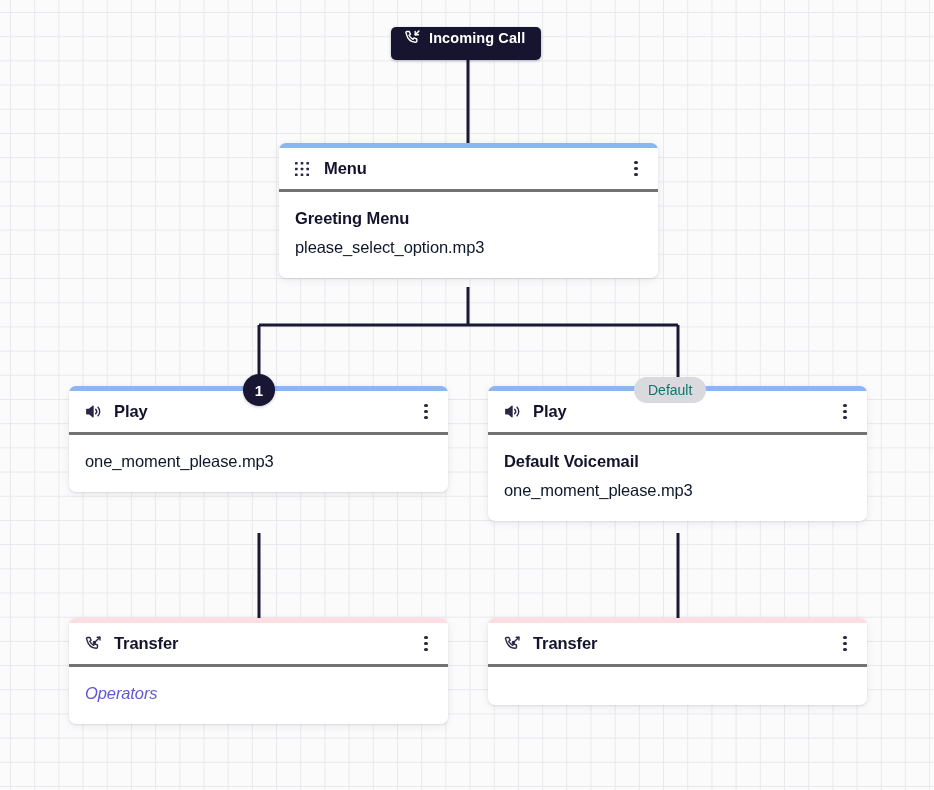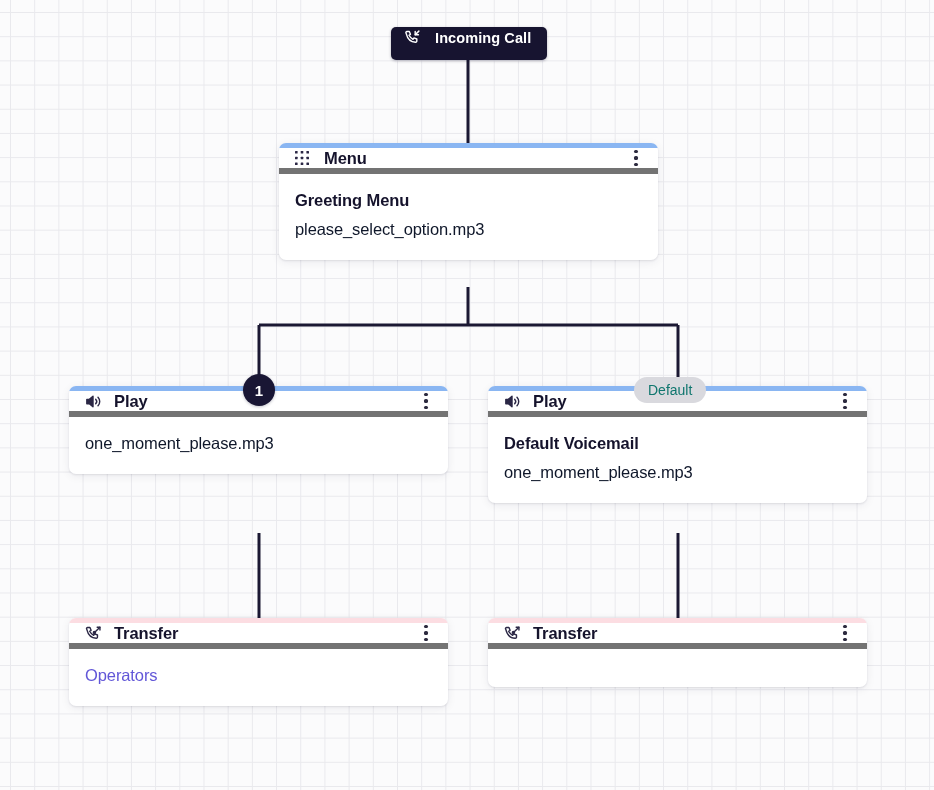--- a/index.html
+++ b/index.html
@@ -39,21 +39,21 @@
   }
 
   
   .start-badge {
     position: absolute;
     left: 391px;
     top: 27px;
     height: 33px;
     display: flex;
     align-items: center;
-    gap: 14px;
+    gap: 8px;
     padding: 0 16px 12px 13px;
     background: #171430;
     color: #ffffff;
     border-radius: 5px;
     font-size: 14.5px;
     font-weight: bold;
     letter-spacing: .1px;
     box-shadow: 0 1px 3px rgba(20,18,48,.30);
     z-index: 6;
   }
@@ -69,25 +69,25 @@
     z-index: 4;
   }
   .node .accent {
     height: 5px;
     width: 100%;
   }
   .node.blue  .accent { background: #8ab6f2; }
   .node.pink  .accent { background: #fcdde2; }
 
   .node .head {
-    height: 26px;
+    height: 44px;
     display: flex;
     align-items: center;
     padding: 0 13px 0 16px;
-    border-bottom: 6px solid #737373;
+    border-bottom: 3px solid #737373;
   }
   .node .head .hicon {
     width: 19px;
     display: flex;
     align-items: center;
     justify-content: flex-start;
     color: #2b2745;
     flex: 0 0 auto;
   }
   .node .head .htitle {
@@ -126,21 +126,21 @@
     color: #15132c;
     letter-spacing: -.1px;
     margin-bottom: 10px;
   }
   .node .body .nlink {
     font-size: 16.5px;
     color: #0f172a;
     letter-spacing: -.1px;
     cursor: pointer;
   }
-  .node .body .nlink.plain { color: #6257d8; }
+  .node .body .nlink.plain { color: #6257d8; font-style: italic; }
 
   
   .num-badge {
     position: absolute;
     width: 32px;
     height: 32px;
     border-radius: 50%;
     background: #191634;
     color: #ffffff;
     display: flex;

